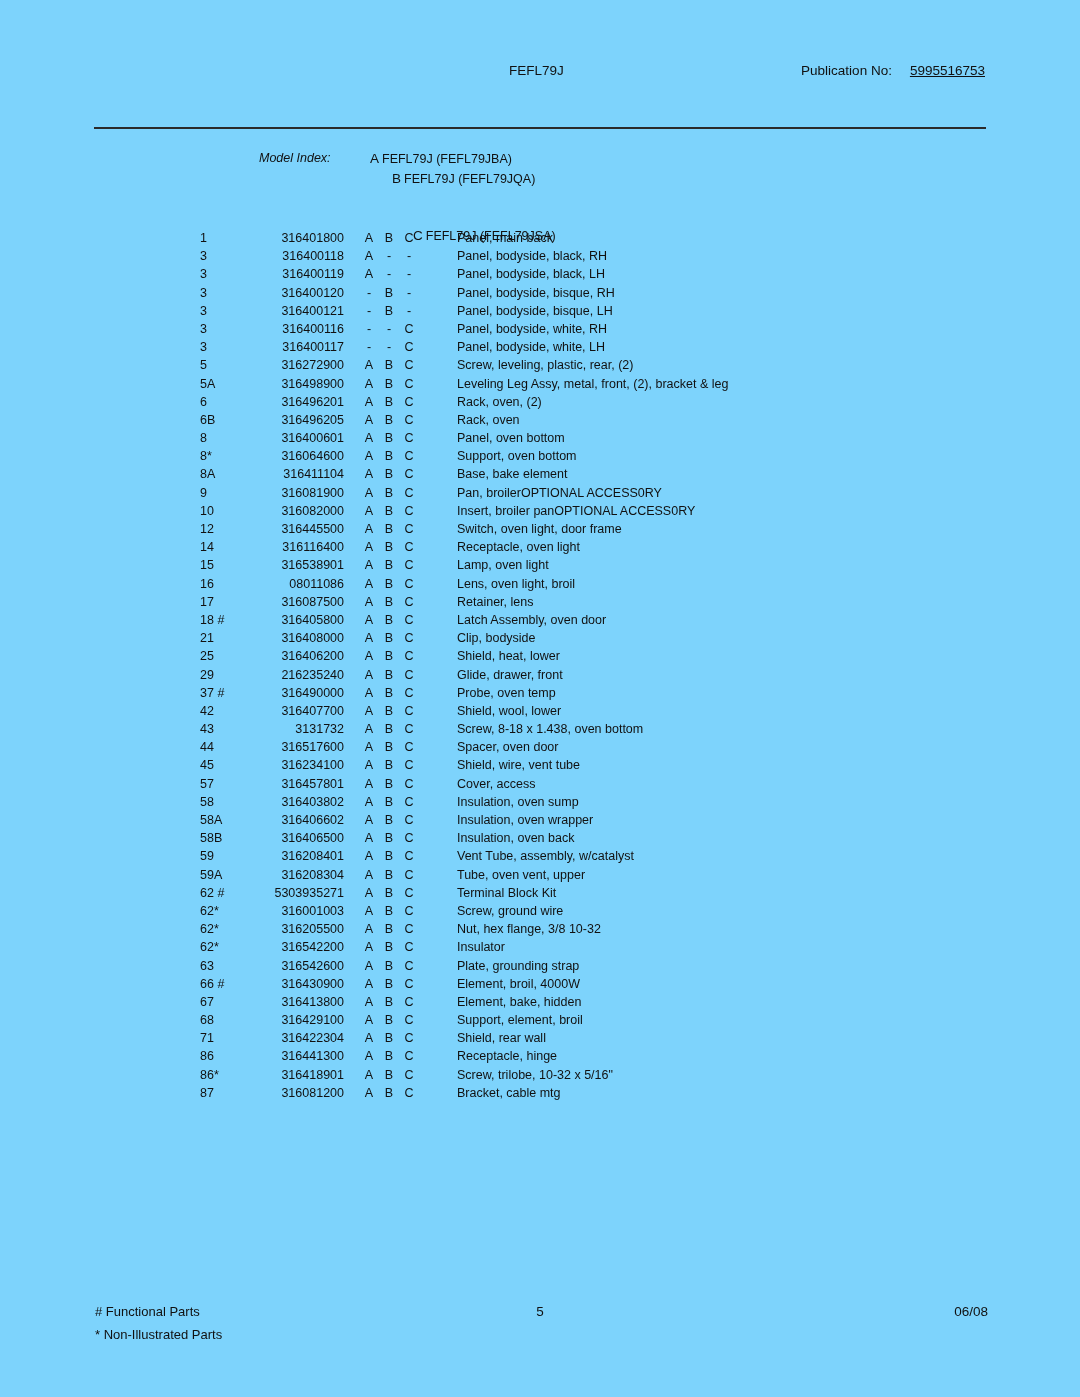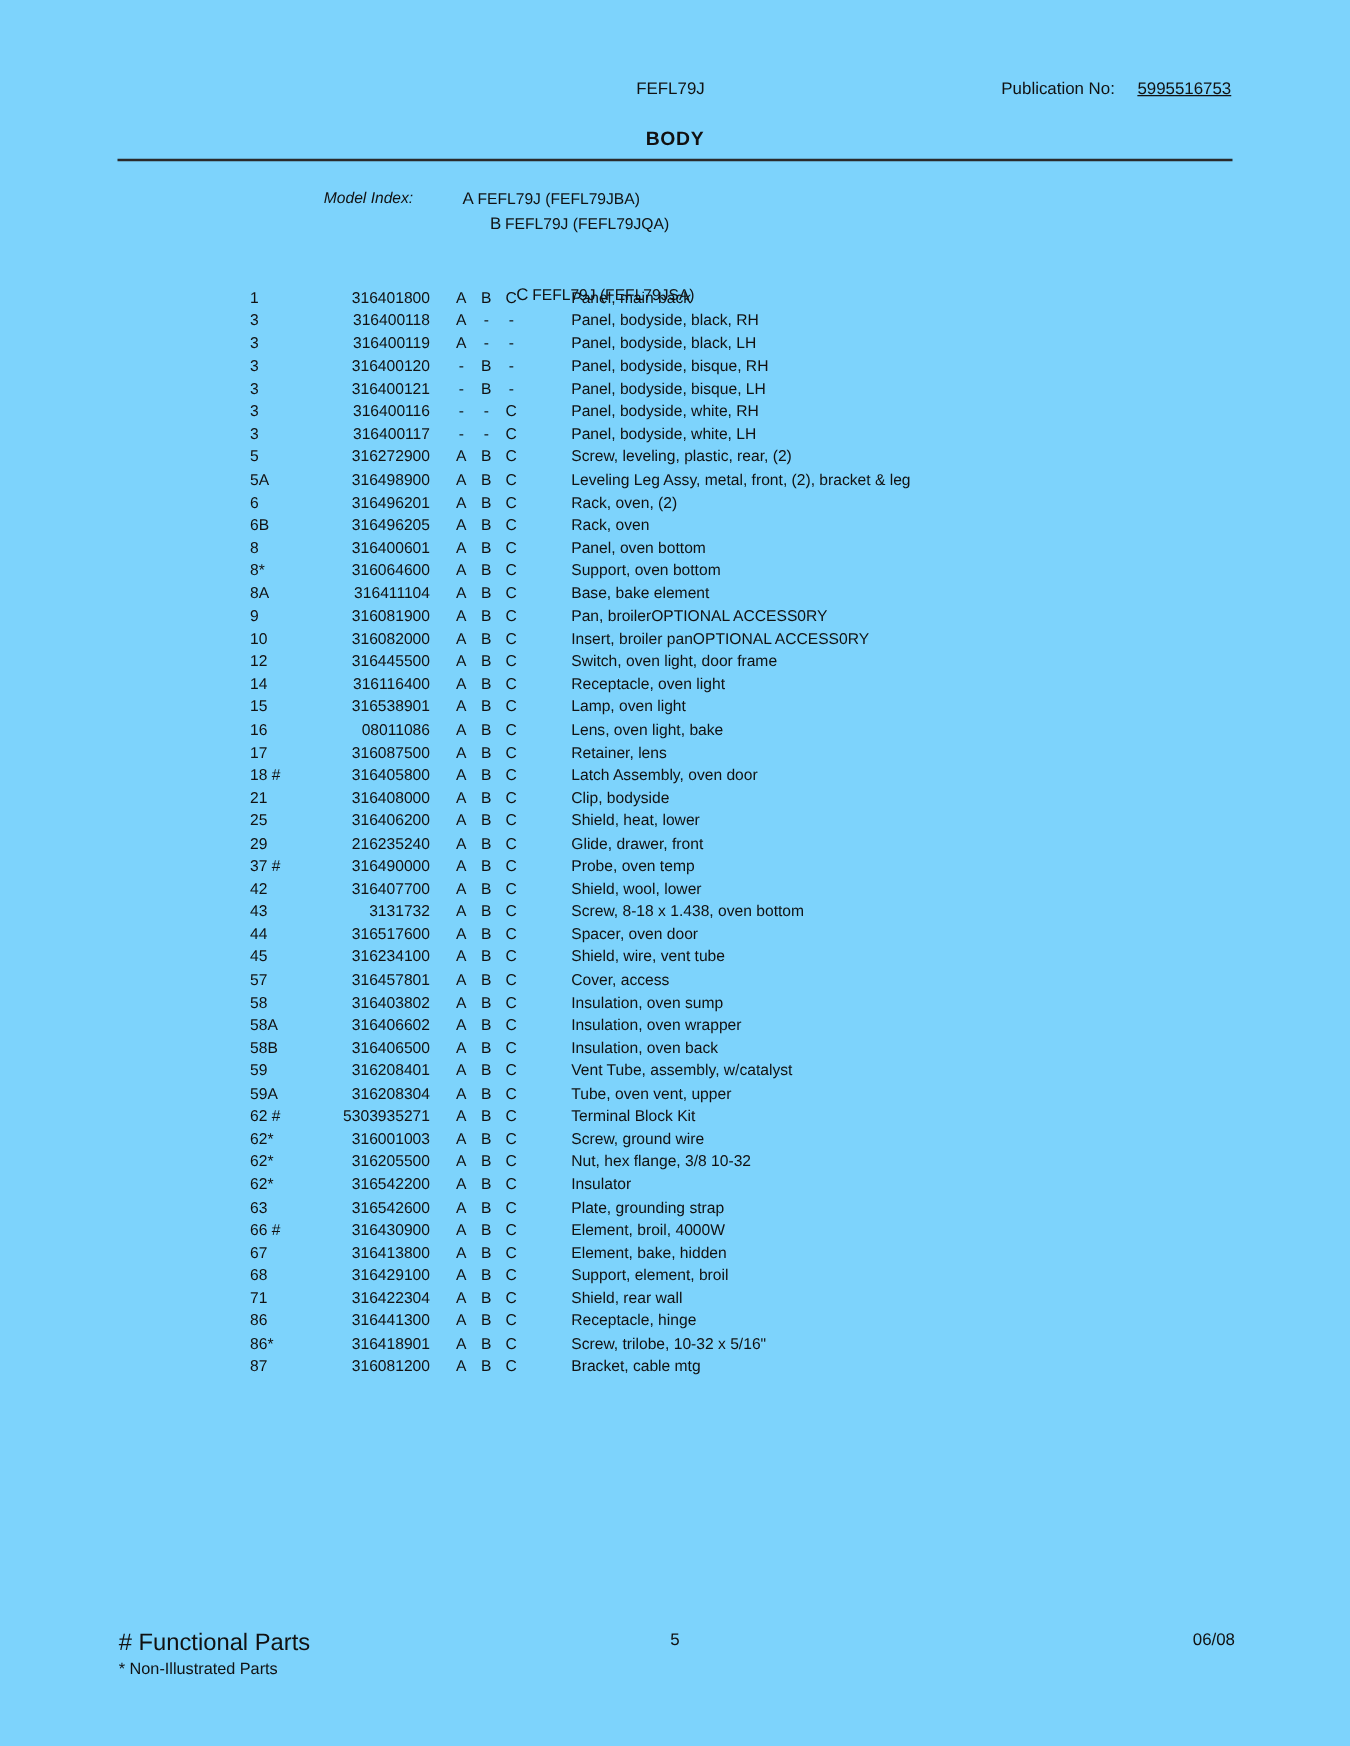--- a/index.html
+++ b/index.html
@@ -96,21 +96,21 @@
   .c-part { position: absolute; left: 248px; width: 96px; text-align: right; }
   .c-a    { position: absolute; left: 362px; width: 14px; text-align: center; }
   .c-b    { position: absolute; left: 382px; width: 14px; text-align: center; }
   .c-c    { position: absolute; left: 402px; width: 14px; text-align: center; }
   .c-desc { position: absolute; left: 457px; text-align: right; }
   
   .fnote1 {
     position: absolute;
     left: 95px;
     top: 1304px;
-    font-size: 19px;
+    font-size: 13px;
   }
   .fnote2 {
     position: absolute;
     left: 95px;
     top: 1327px;
     font-size: 13px;
   }
   .pageno {
     position: absolute;
     left: 0;
@@ -127,21 +127,20 @@
   }
 </style>
 </head>
 <body>
 
 <div class="page">
 
   <span class="hdr-model">FEFL79J</span>
   <span class="hdr-pub"><span>Publication No:</span><span class="pub-num">5995516753</span></span>
 
-  <div class="doc-title">BODY</div>
   <div class="rule"></div>
 
   <span class="mi-label">Model Index:</span>
   <div class="mi-line mi-a"><span class="mi-letter">A</span><span>FEFL79J (FEFL79JBA)</span></div>
   <div class="mi-line mi-b"><span class="mi-letter">B</span><span>FEFL79J (FEFL79JQA)</span></div>
   <div class="mi-line mi-c"><span class="mi-letter">C</span><span>FEFL79J (FEFL79JSA)</span></div>
 
 
   <div class="rows">
 
@@ -315,21 +314,21 @@
         <span class="c-c">C</span>
         <span class="c-desc">Lamp, oven light</span>
       </div>
 
       <div class="row">
         <span class="c-pos">16</span>
         <span class="c-part">08011086</span>
         <span class="c-a">A</span>
         <span class="c-b">B</span>
         <span class="c-c">C</span>
-        <span class="c-desc">Lens, oven light, bake</span>
+        <span class="c-desc">Lens, oven light, broil</span>
       </div>
 
       <div class="row">
         <span class="c-pos">17</span>
         <span class="c-part">316087500</span>
         <span class="c-a">A</span>
         <span class="c-b">B</span>
         <span class="c-c">C</span>
         <span class="c-desc">Retainer, lens</span>
       </div>

